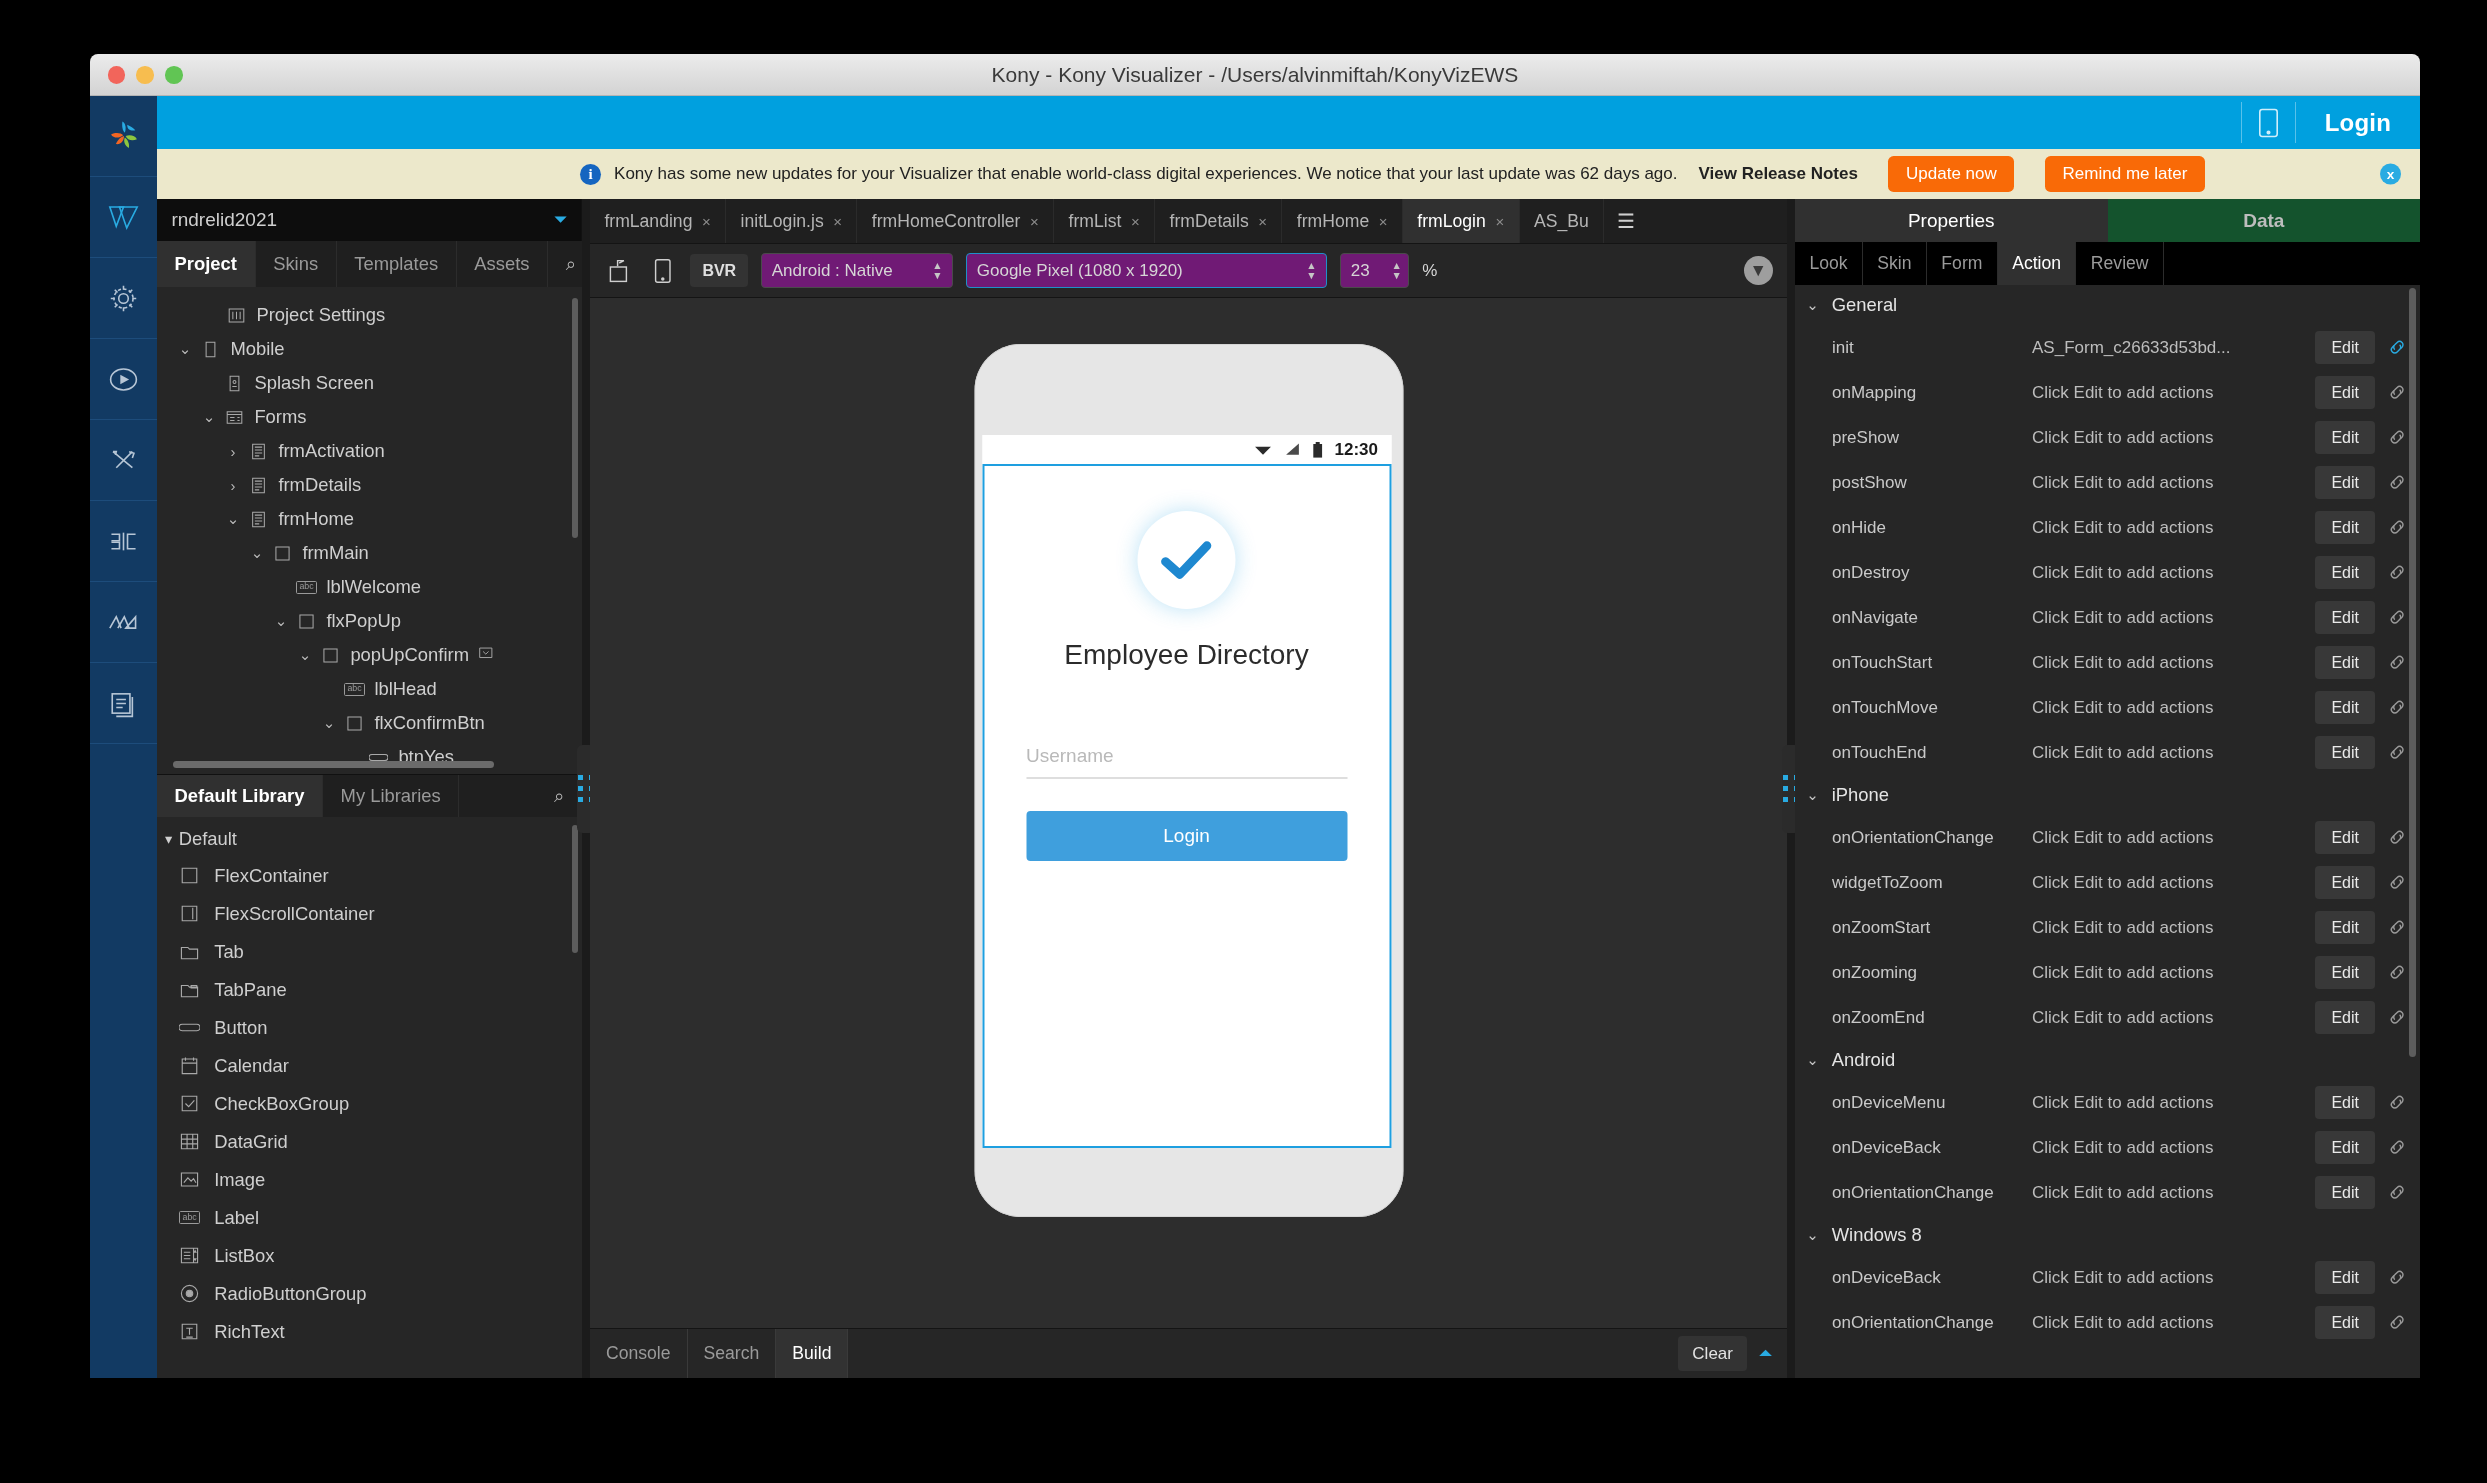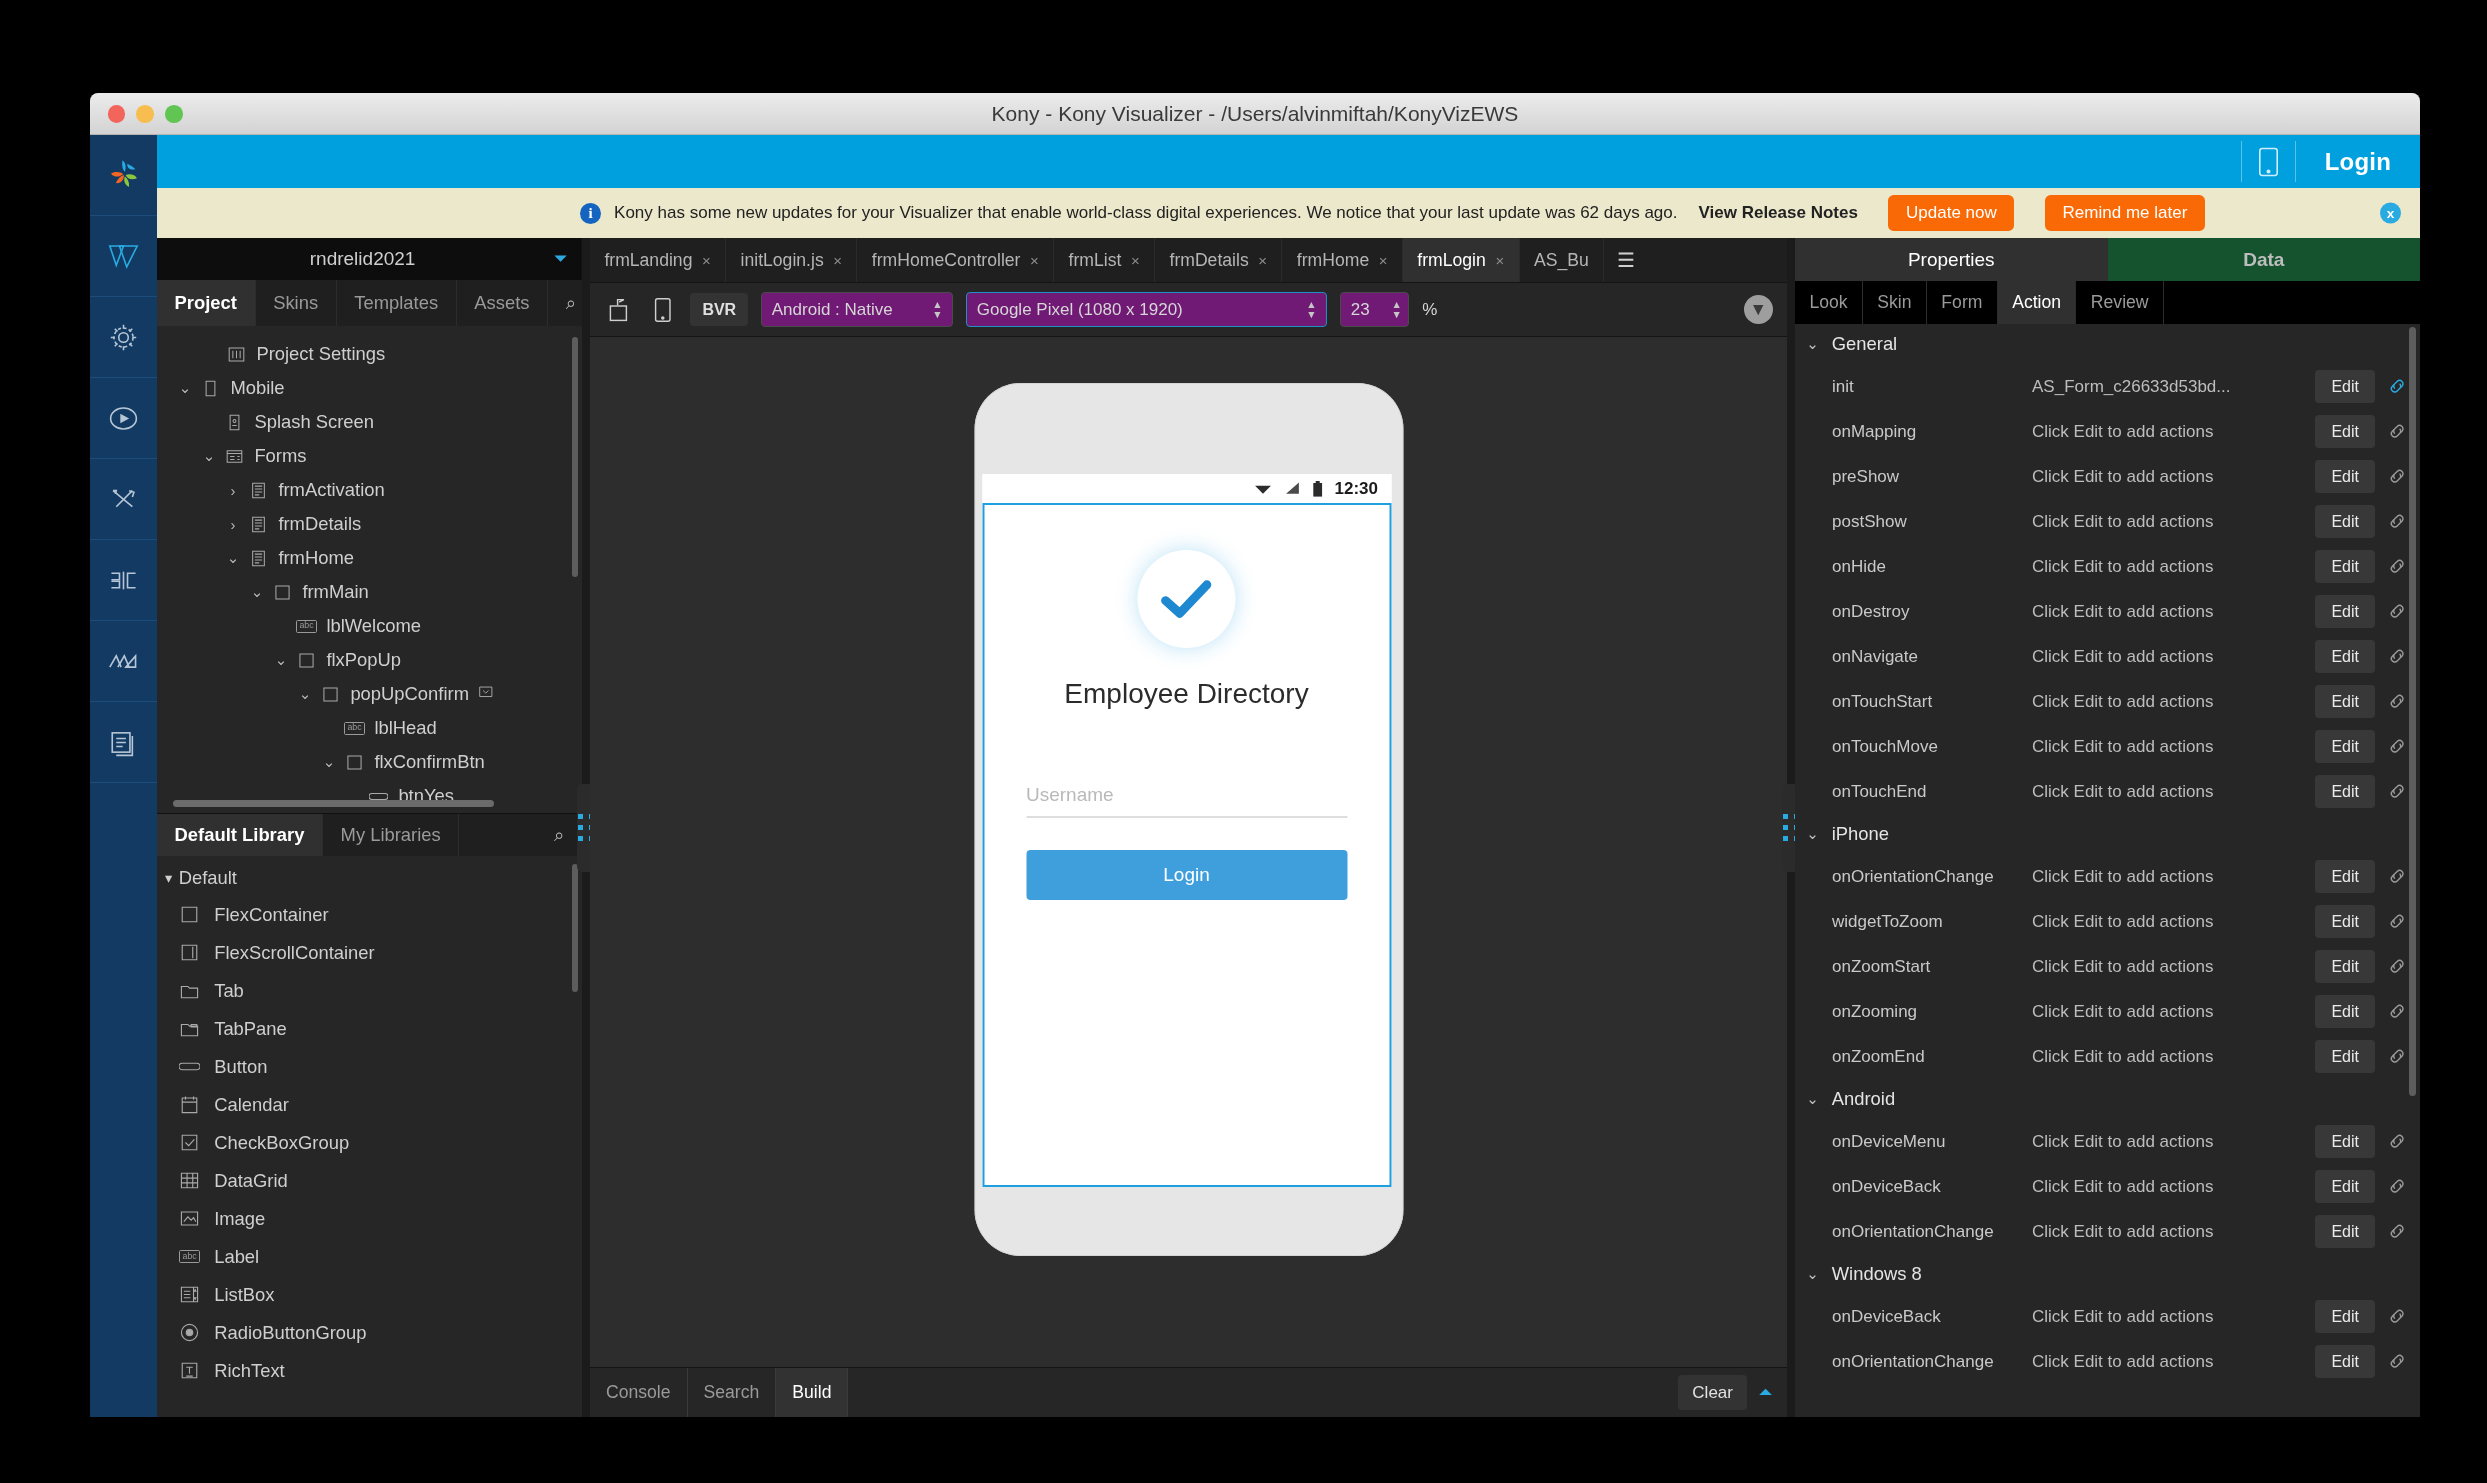--- a/index.html
+++ b/index.html
@@ -13,21 +13,20 @@
   
   #app-window {
     position: absolute;
     left: 90px; top: 54px;
     width: 2330px; height: 1324px;
     background: #1c1c1c;
     border-radius: 8px 8px 0 0;
     overflow: hidden;
     display: flex;
     flex-direction: column;
-    margin-top: 39px;
   }
   #titlebar {
     height: 42px; flex: 0 0 42px;
     background: linear-gradient(#ececec, #d3d3d3);
     border-bottom: 0.8px solid #b4b4b4;
     position: relative;
     display: flex; align-items: center; justify-content: center;
   }
   #traffic { position: absolute; left: 17.6px; top: 0; height: 42px; display: flex; align-items: center; gap: 11.2px; }
   .tl { width: 17.6px; height: 17.6px; border-radius: 50%; }
@@ -94,21 +93,21 @@
     position: absolute; right: 19px; top: 50%; transform: translateY(-50%);
     width: 21px; height: 21px; border-radius: 50%;
     background: #29abe2; color: #fff; font-size: 13.6px; font-weight: bold;
     display: flex; align-items: center; justify-content: center; cursor: pointer;
   }
 
   
   #main { flex: 1 1 auto; display: flex; min-height: 0; background: #1b1b1b; }
 
   
-  #left-panel { width: 425px; flex: 0 0 425px; display: flex; flex-direction: column; background: #d946ef; min-height: 0; text-align: center; }
+  #left-panel { width: 425px; flex: 0 0 425px; display: flex; flex-direction: column; background: #d946ef; min-height: 0; }
   #proj-select {
     height: 42px; flex: 0 0 42px; background: #0d0d0d;
     display: flex; align-items: center; padding: 0 14.4px;
     border-right: 0.8px solid #111;
   }
   #proj-select .psname { flex: 1 1 auto; color: #cfcfcf; font-size: 19px; }
   #proj-select .chev { color: #29abe2; font-size: 17px; line-height: .8; letter-spacing: -0.8px; }
   .tabstrip { height: 46px; flex: 0 0 46px; display: flex; background: #1f1f1f; }
   .tabstrip .tb {
     padding: 0 17.6px; display: flex; align-items: center;

